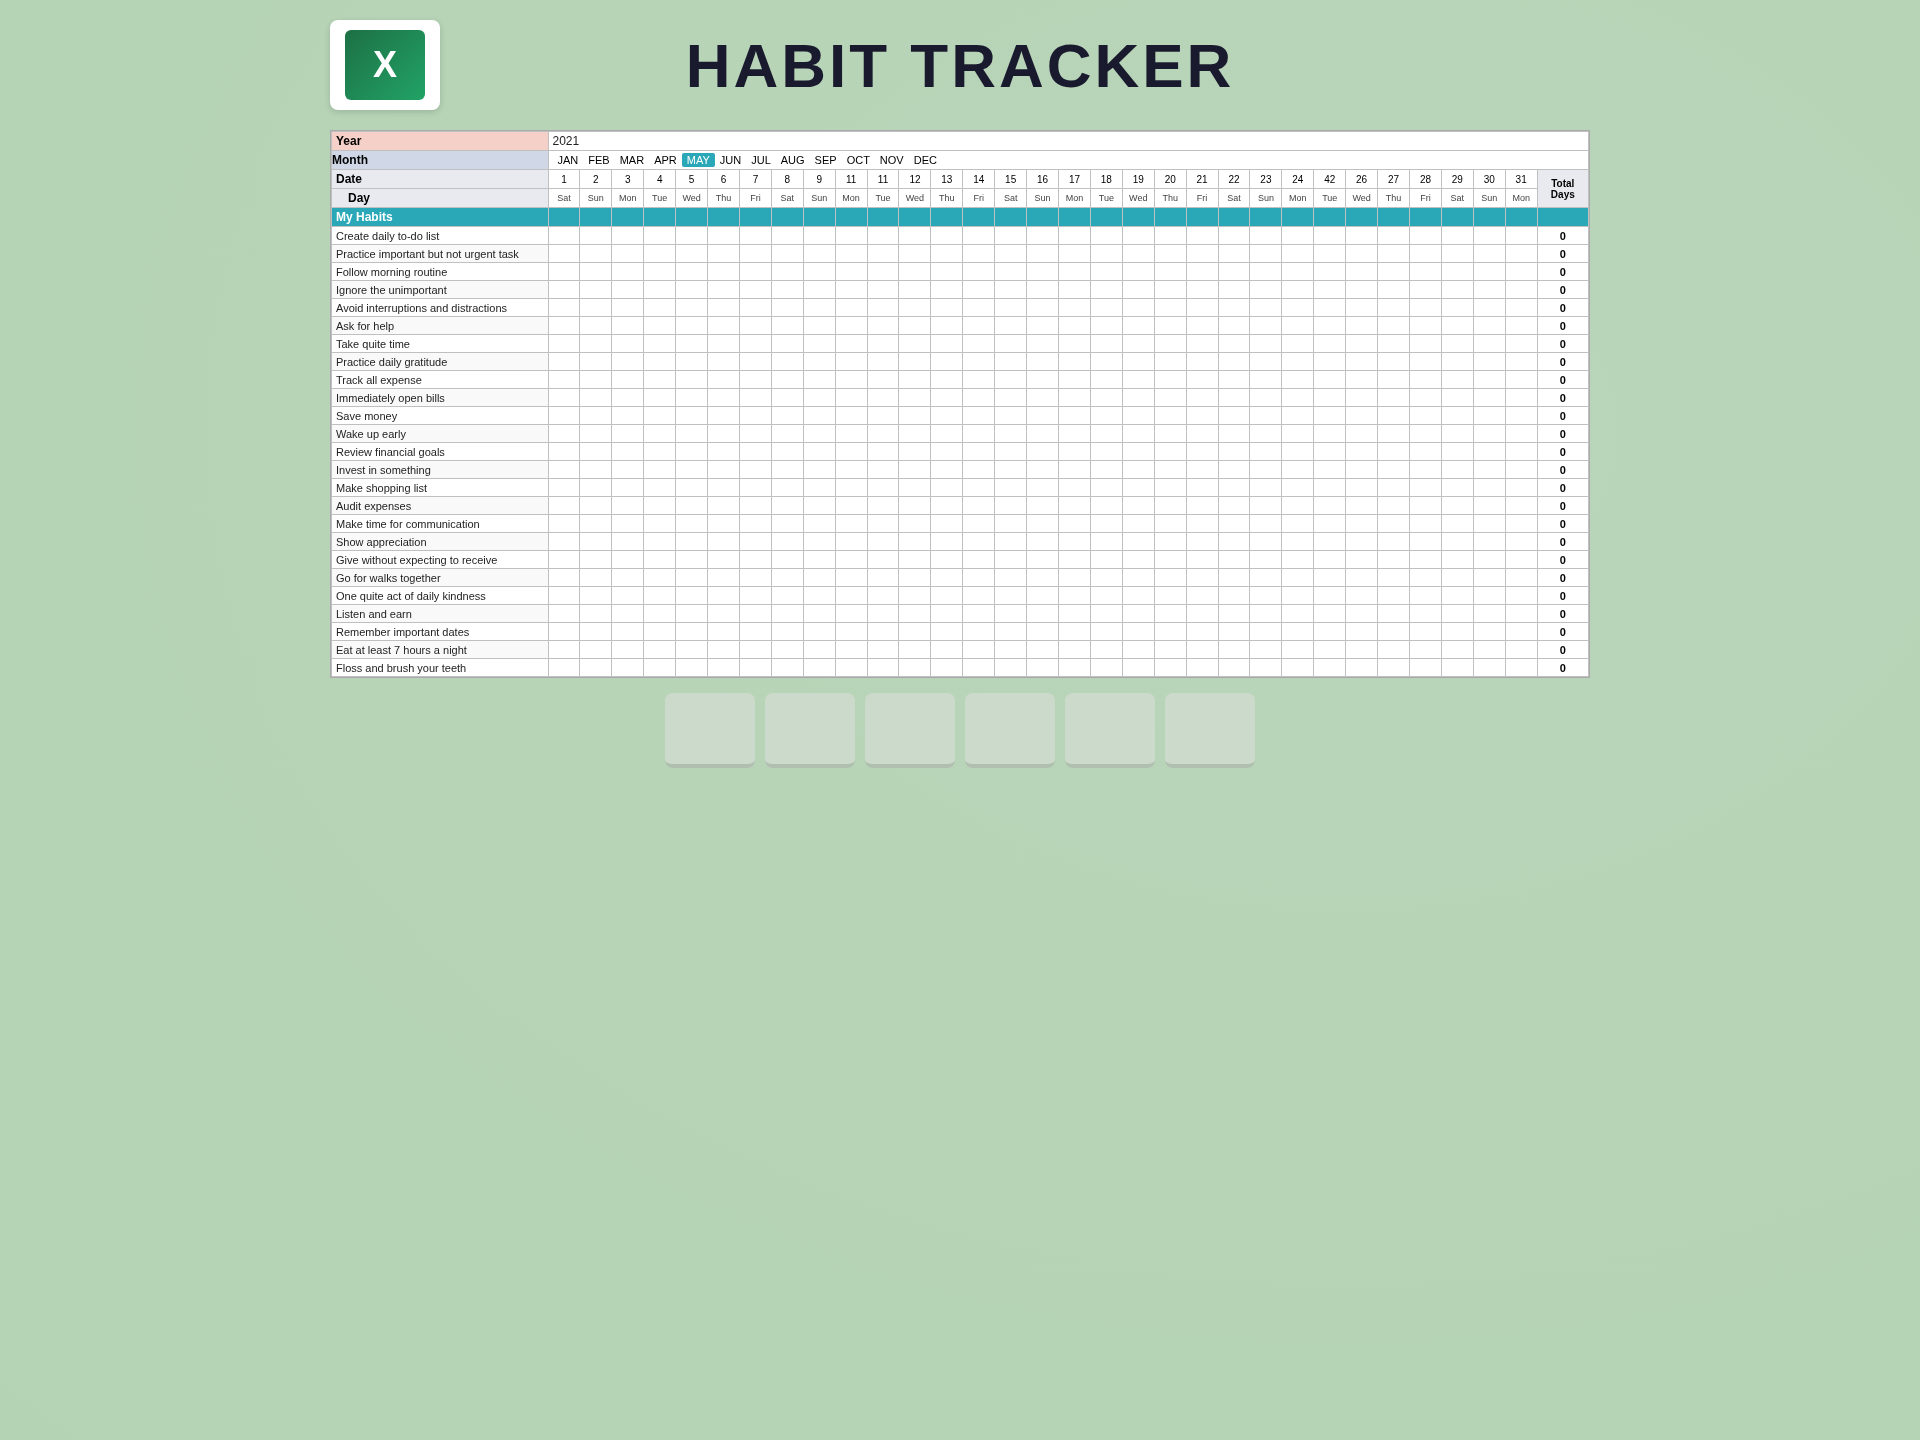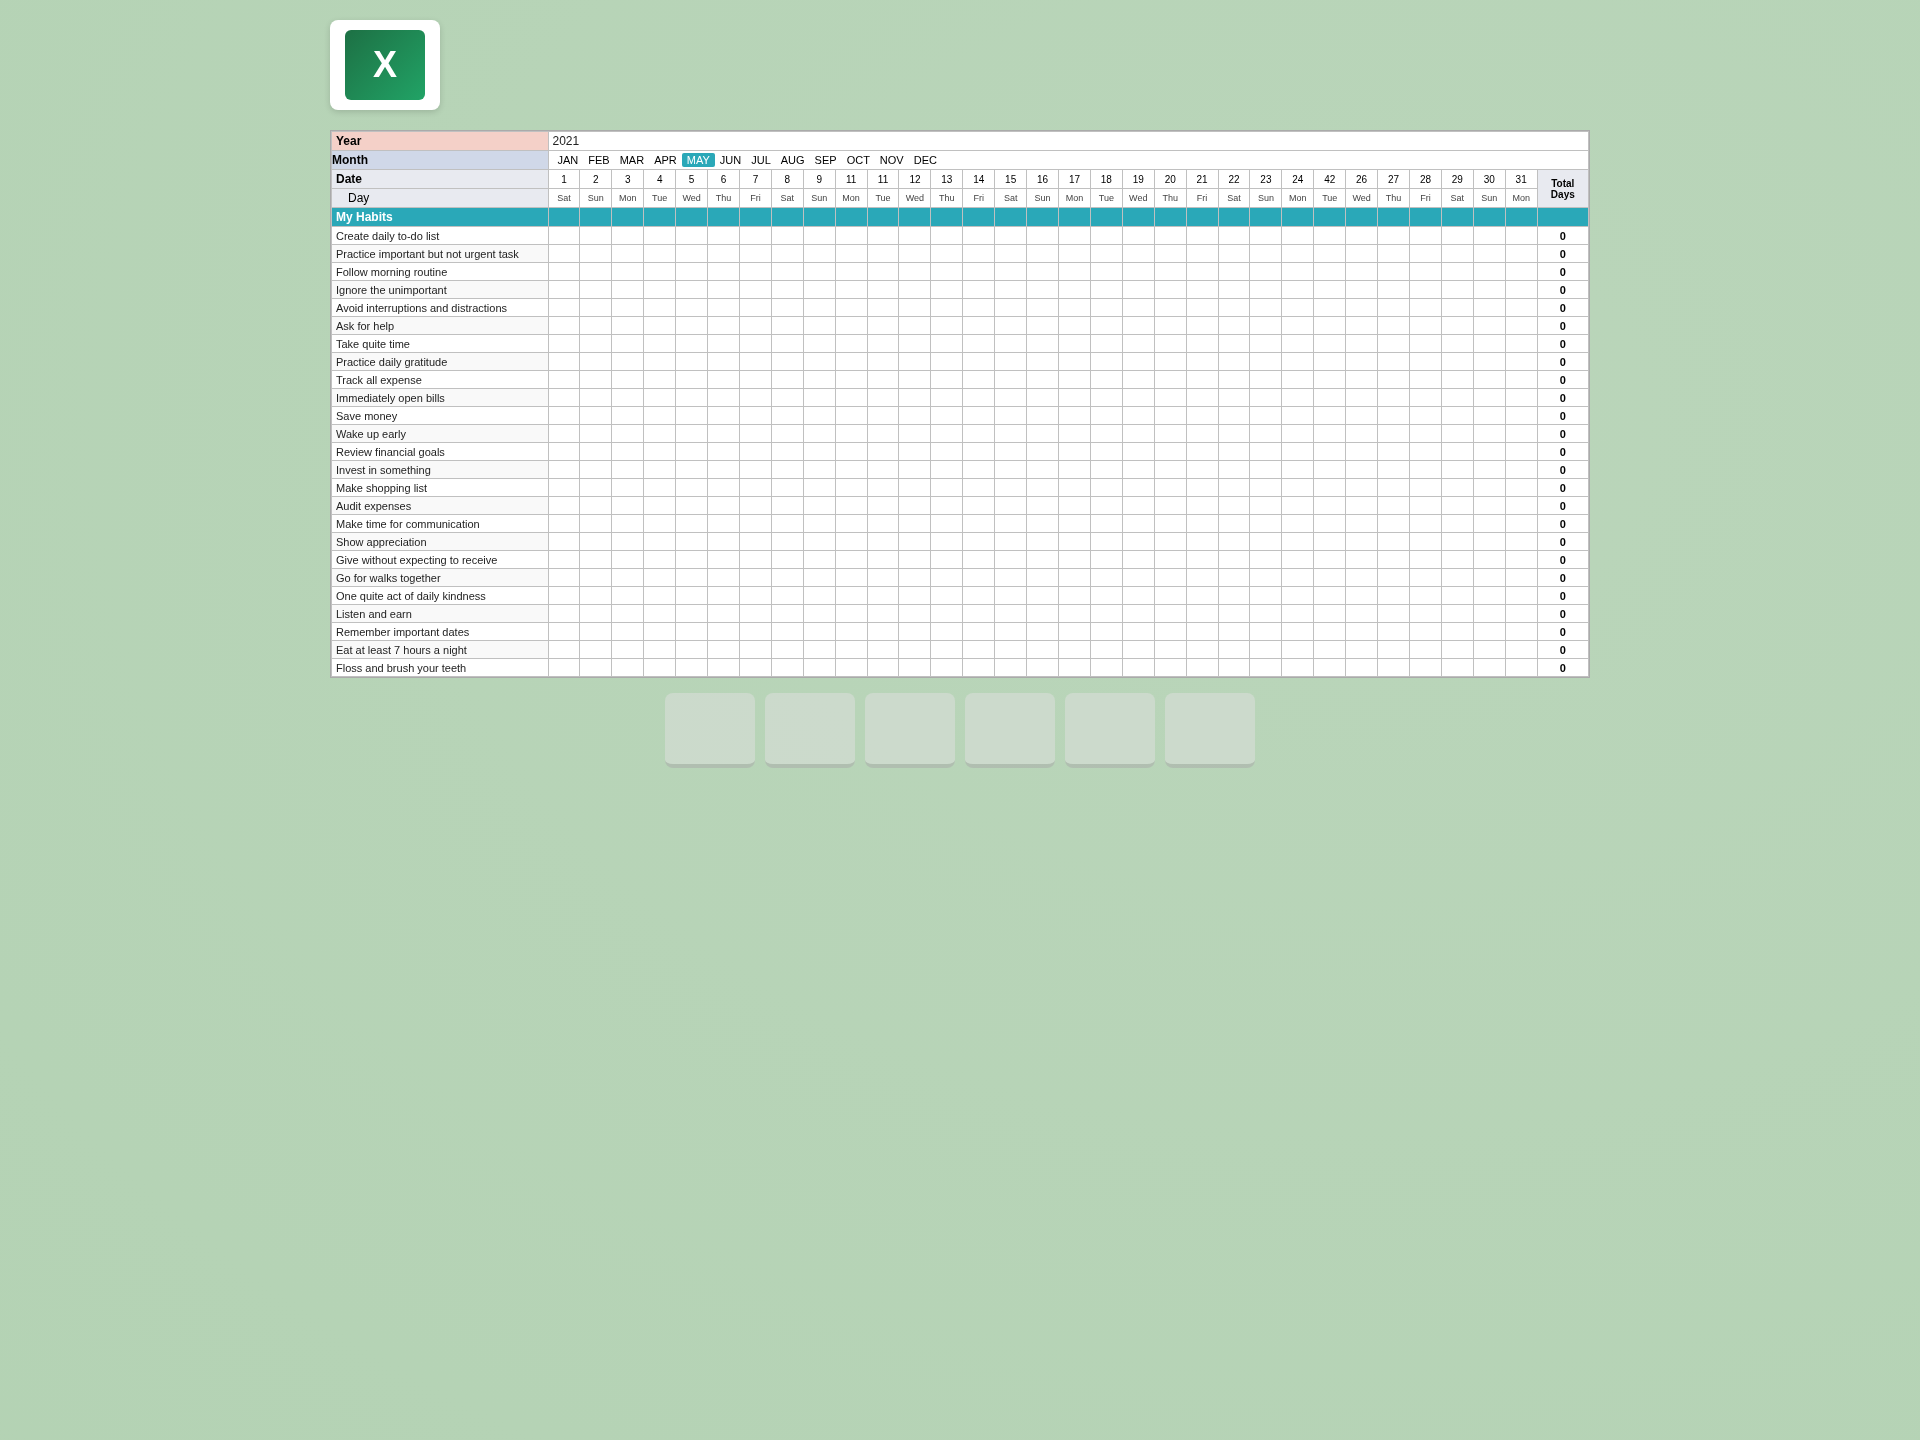--- a/index.html
+++ b/index.html
@@ -101,21 +101,21 @@
       font-weight: bold;
       font-size: 12px;
     }
     .date-row td:first-child {
       background: #e8eaf0;
       font-weight: bold;
       font-size: 12px;
     }
     .day-row td:first-child {
       background: #e8eaf0;
-      font-weight: normal;
+      font-weight: bold;
       font-size: 12px;
       padding-left: 16px;
     }
     .my-habits-row td {
       background: #2aa8b8;
       color: white;
       font-weight: bold;
       font-size: 12px;
     }
     .habit-row td:first-child {
@@ -205,20 +205,21 @@
 <body>
 
 <div class="page-wrapper">
 
   <div class="header-area">
     <div class="excel-logo">
       <div class="excel-logo-inner">
         <span class="excel-x">X</span>
       </div>
     </div>
+    <div class="main-title">HABIT TRACKER</div>
     <div style="width:140px"></div>
   </div>
 
   <div class="spreadsheet-container">
 
     <table>
 
       <tbody>
           <tr class="year-row">
         <td class="label-col">Year</td>

